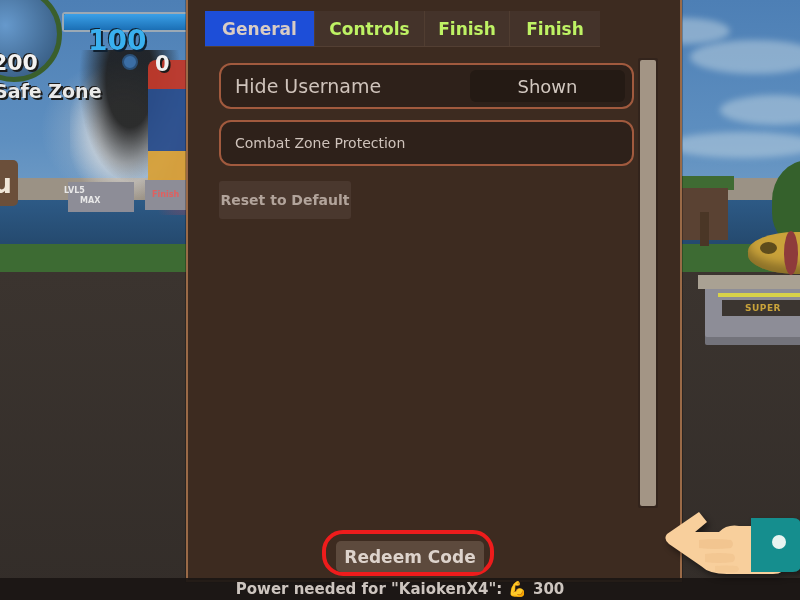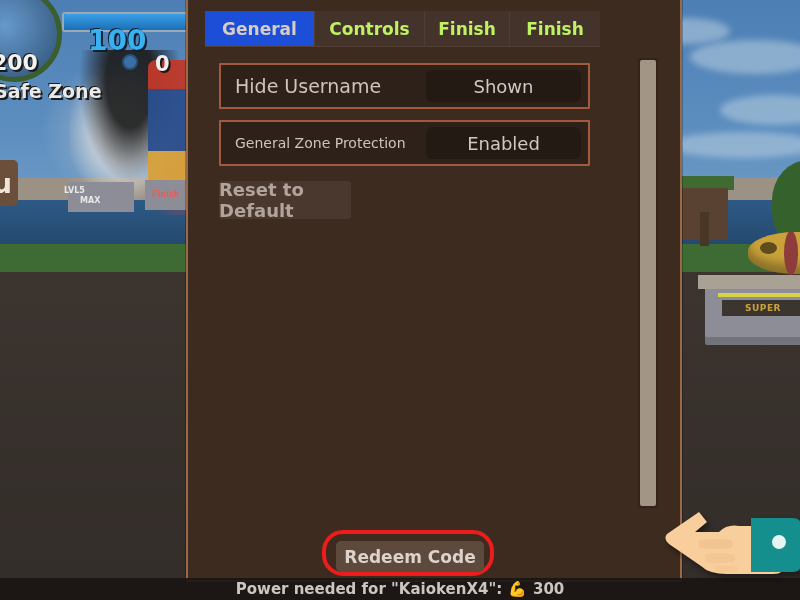--- a/index.html
+++ b/index.html
@@ -177,24 +177,24 @@
   .tab:last-child { border-right:none; }
   .tab.active { color:#d8ccc4; background:#1d4ed8; }
   .tab-general  { width:110px; }
   .tab-controls { width:110px; }
   .tab-audio    { width:85px; }
   .tab-visuals  { width:90px; }
 
   
   .setting-row {
     position:absolute; left:219px;
-    width:371px; height:46px;
+    width:415px; height:46px;
     background:#2e211a;
     border:2px solid #a15a3e;
-    border-radius:1px;
+    border-radius:12px;
     display:flex; align-items:center;
   }
   #row-hide-username       { top:63px; }
   #row-combat-protection   { top:120px; }
 
   .row-label {
     color:#cfc3bb; padding-left:14px; flex:1 1 auto;
     white-space:nowrap; overflow:hidden;
   }
   .row-label.big   { font-size:19px; }
@@ -208,21 +208,21 @@
     color:#d2c8c0; font-size:18px;
     cursor:pointer;
   }
 
   
   #reset-default-button {
     position:absolute; left:219px; top:181px;
     width:132px; height:38px;
     background:#4a382e; border-radius:3px;
     display:flex; align-items:center; justify-content:center;
-    color:#b2a49b; font-size:18px; font-weight:bold;
+    color:#b2a49b; font-size:14px; font-weight:bold;
     cursor:pointer;
   }
 
   
   #scrollbar-track {
     position:absolute; left:638px; top:58px; width:20px; height:450px;
     background:#33241c; border-radius:2px;
   }
   #scrollbar-thumb {
     position:absolute; left:2px; top:2px; width:16px; height:446px;
@@ -327,22 +327,21 @@
     <div class="tab tab-visuals">Finish</div>
   </div>
 </div>
 
 <div class="setting-row" id="row-hide-username">
   <div class="row-label big">Hide Username</div>
   <div class="row-value">Shown</div>
 </div>
 
 <div class="setting-row" id="row-combat-protection">
-  <div class="row-label small">General Zone Protection</div>
-  <div class="row-value">Enabled</div>
+  <div class="row-label small">Combat Zone Protection</div>
 </div>
 
 <div id="reset-default-button">Reset to Default</div>
 
 <div id="scrollbar-track">
   <div id="scrollbar-thumb"></div>
 </div>
 
 <div id="redeem-highlight">
   <div id="redeem-code-button">Redeem Code</div>

